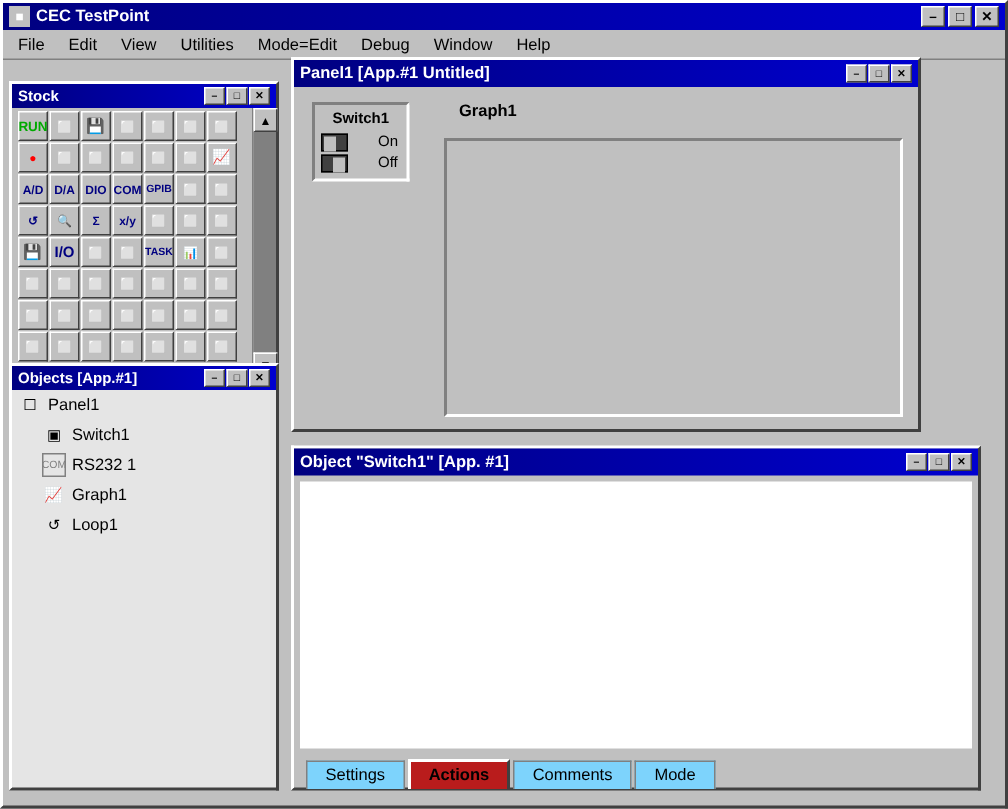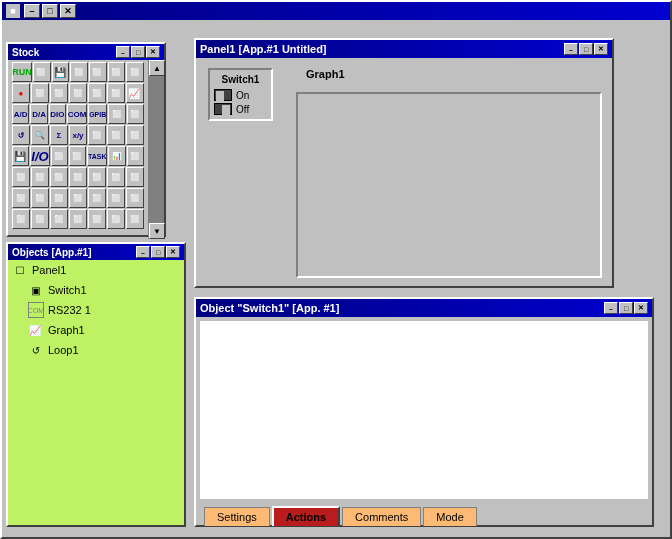--- a/index.html
+++ b/index.html
@@ -77,23 +77,23 @@
     }
     .menu-item {
       padding: 2px 8px;
       cursor: pointer;
       font-size: 11px;
     }
 
     
     .stock-panel {
       position: absolute;
-      top: 40px;
+      top: 52px;
       left: 4px;
-      width: 160px;
+      width: 180px;
       height: 195px;
       background: #c0c0c0;
       border: 2px solid #ffffff;
       border-right-color: #404040;
       border-bottom-color: #404040;
     }
     .stock-title-bar {
       background: linear-gradient(to right, #000080, #0000d0);
       color: white;
       height: 16px;
@@ -147,21 +147,21 @@
       background: #808080;
     }
 
     
     .objects-panel {
       position: absolute;
       top: 240px;
       left: 4px;
       width: 180px;
       height: 285px;
-      background: #bef264;
+      background: #e5e5e5;
       border: 2px solid #ffffff;
       border-right-color: #404040;
       border-bottom-color: #404040;
     }
     .objects-title-bar {
       background: linear-gradient(to right, #000080, #0000d0);
       color: white;
       height: 16px;
       display: flex;
       align-items: center;
@@ -247,22 +247,21 @@
       font-weight: bold;
     }
     .switch-visual {
       display: flex;
       flex-direction: column;
       align-items: flex-start;
       gap: 2px;
     }
     .switch-row {
       display: flex;
-      align-items: center;
-      gap: 4px;
+      gap: 20px;
       font-size: 10px;
     }
     .switch-indicator-on {
       width: 18px;
       height: 12px;
       background: #404040;
       border: 1px solid #000;
       display: flex;
     }
     .switch-indicator-on-inner {
@@ -305,21 +304,21 @@
       bottom: 0;
       left: 0;
       right: 0;
       height: 22px;
       display: flex;
       align-items: flex-end;
       padding-left: 8px;
     }
     .tab {
       padding: 3px 12px;
-      background: #fdba74;
+      background: #7dd3fc;
       border: 1px solid #808080;
       border-bottom: none;
       cursor: pointer;
       font-size: 11px;
       margin-right: 2px;
       position: relative;
       top: 1px;
     }
     .tab.active {
       background: #b91c1c;
@@ -339,27 +338,38 @@
       padding: 0 2px;
     }
   </style>
 </head>
 <body>
 
 <div class="main-window">
 
   <div class="title-bar">
     <span class="title-bar-icon">■</span>
+    <span class="title-bar-title">CEC TestPoint</span>
     <div class="title-bar-buttons">
       <div class="title-bar-btn">–</div>
       <div class="title-bar-btn">□</div>
       <div class="title-bar-btn">✕</div>
     </div>
   </div>
 
+  <div class="menu-bar">
+    <span class="menu-item">File</span>
+    <span class="menu-item">Edit</span>
+    <span class="menu-item">View</span>
+    <span class="menu-item">Utilities</span>
+    <span class="menu-item">Mode=Edit</span>
+    <span class="menu-item">Debug</span>
+    <span class="menu-item">Window</span>
+    <span class="menu-item">Help</span>
+  </div>
 
   <div class="stock-panel">
     <div class="stock-title-bar">
       <span>Stock</span>
       <div class="obj-title-buttons">
         <div class="obj-title-btn">–</div>
         <div class="obj-title-btn">□</div>
         <div class="obj-title-btn">✕</div>
       </div>
     </div>
@@ -401,21 +411,21 @@
         <div class="stock-btn">🔍</div>
         <div class="stock-btn">Σ</div>
         <div class="stock-btn" style="font-size:8px;">x/y</div>
         <div class="stock-btn">⬜</div>
         <div class="stock-btn">⬜</div>
         <div class="stock-btn">⬜</div>
       </div>
 
       <div class="stock-row">
         <div class="stock-btn" style="font-size:10px;">💾</div>
-        <div class="stock-btn" style="font-size:13px;font-style:italic;">I/O</div>
+        <div class="stock-btn" style="font-size:10px;">I/O</div>
         <div class="stock-btn">⬜</div>
         <div class="stock-btn">⬜</div>
         <div class="stock-btn" style="font-size:7px;">TASK</div>
         <div class="stock-btn" style="font-size:8px;">📊</div>
         <div class="stock-btn">⬜</div>
       </div>
 
       <div class="stock-row">
         <div class="stock-btn">⬜</div>
         <div class="stock-btn">⬜</div>

